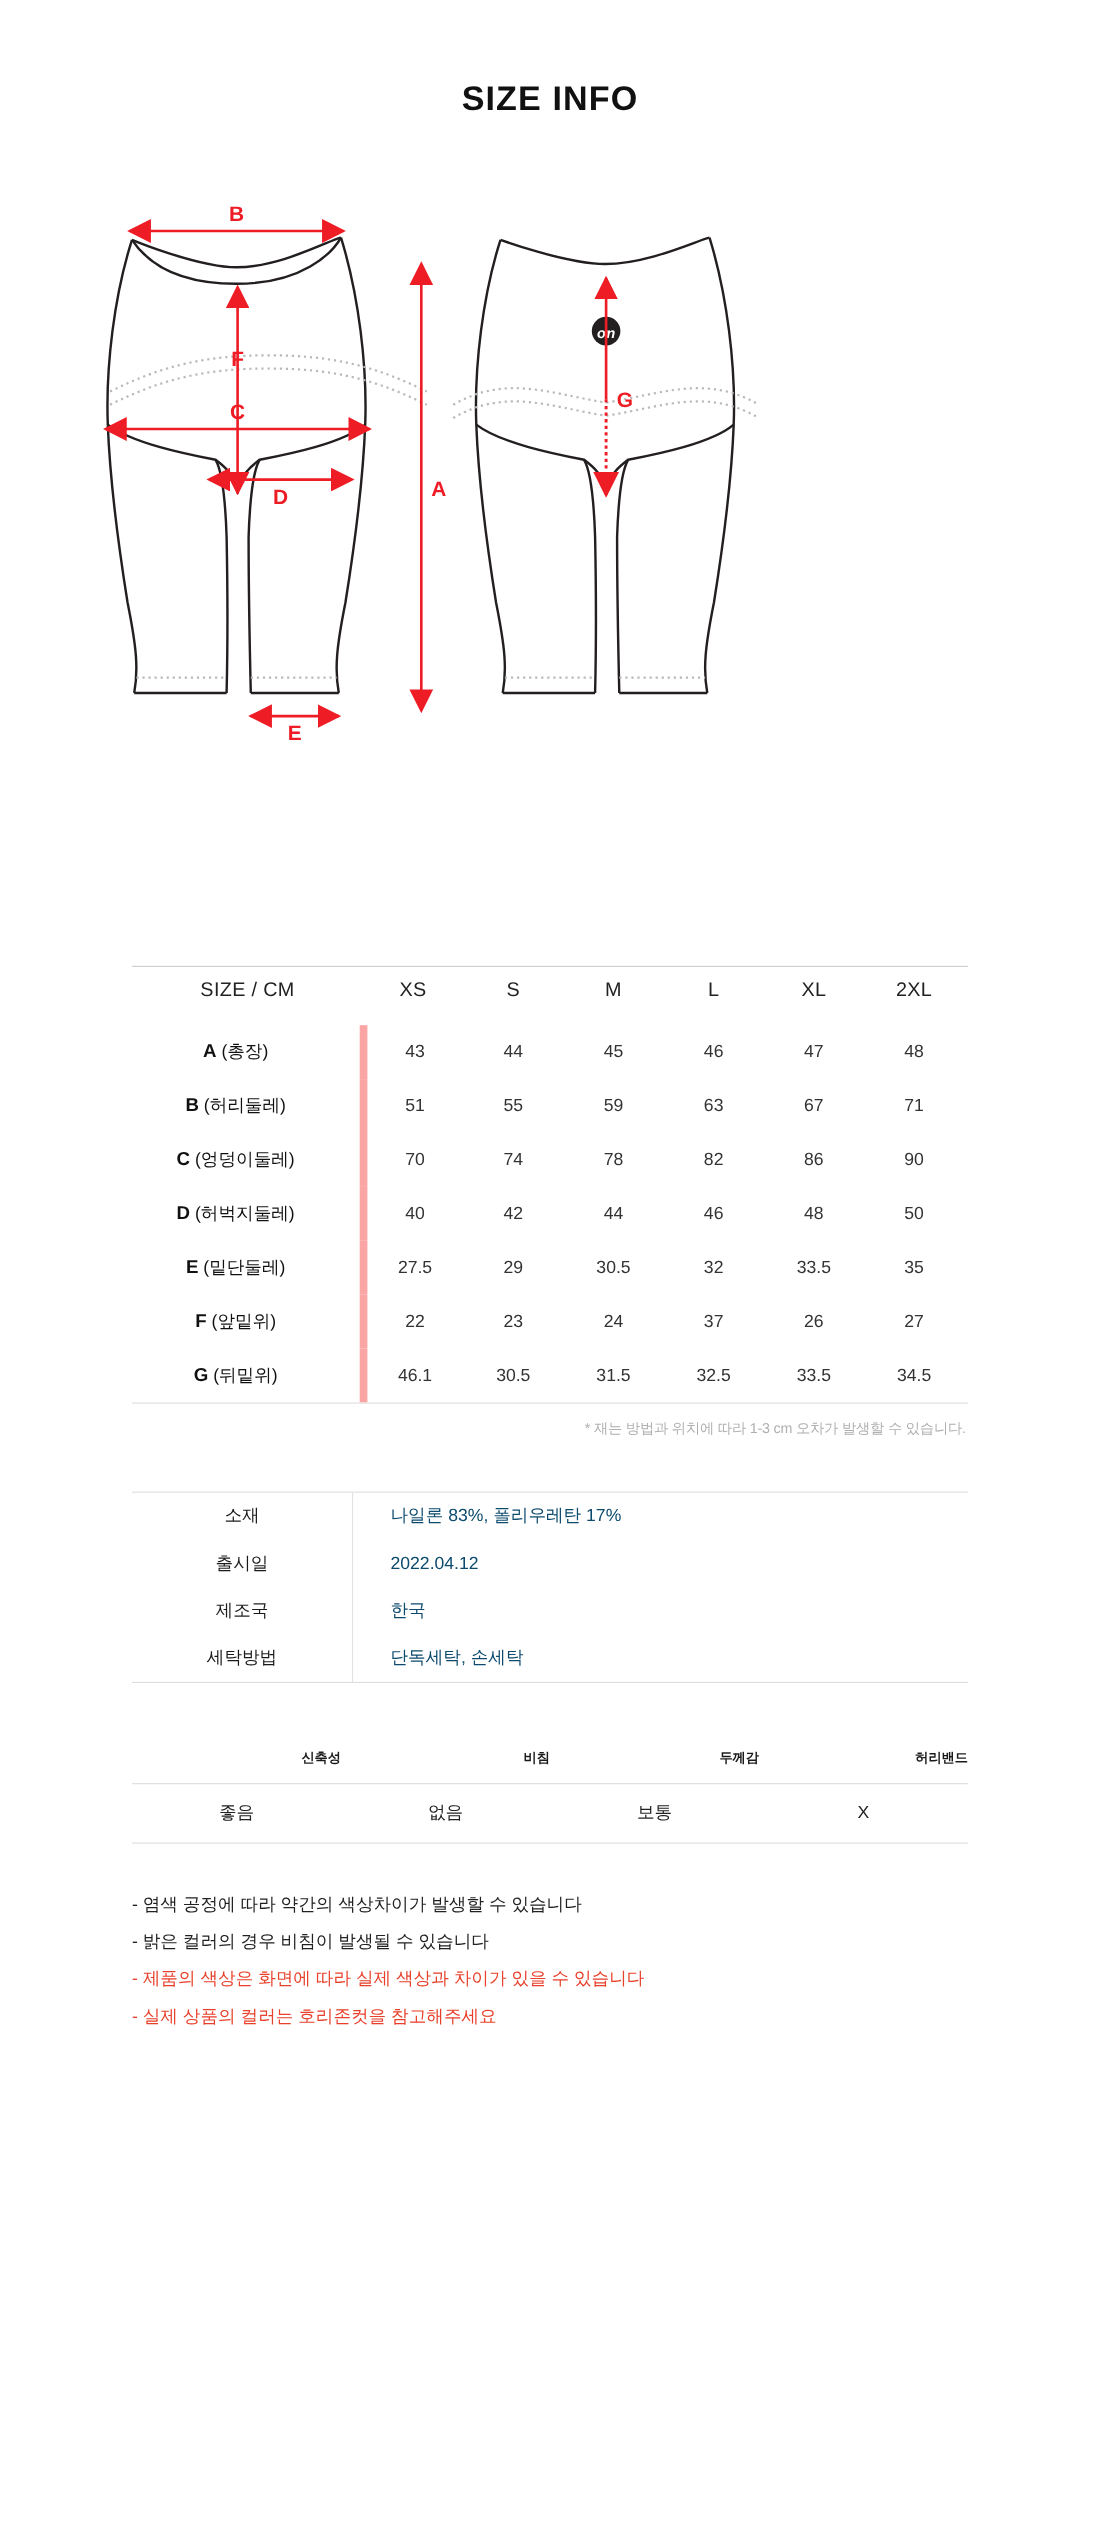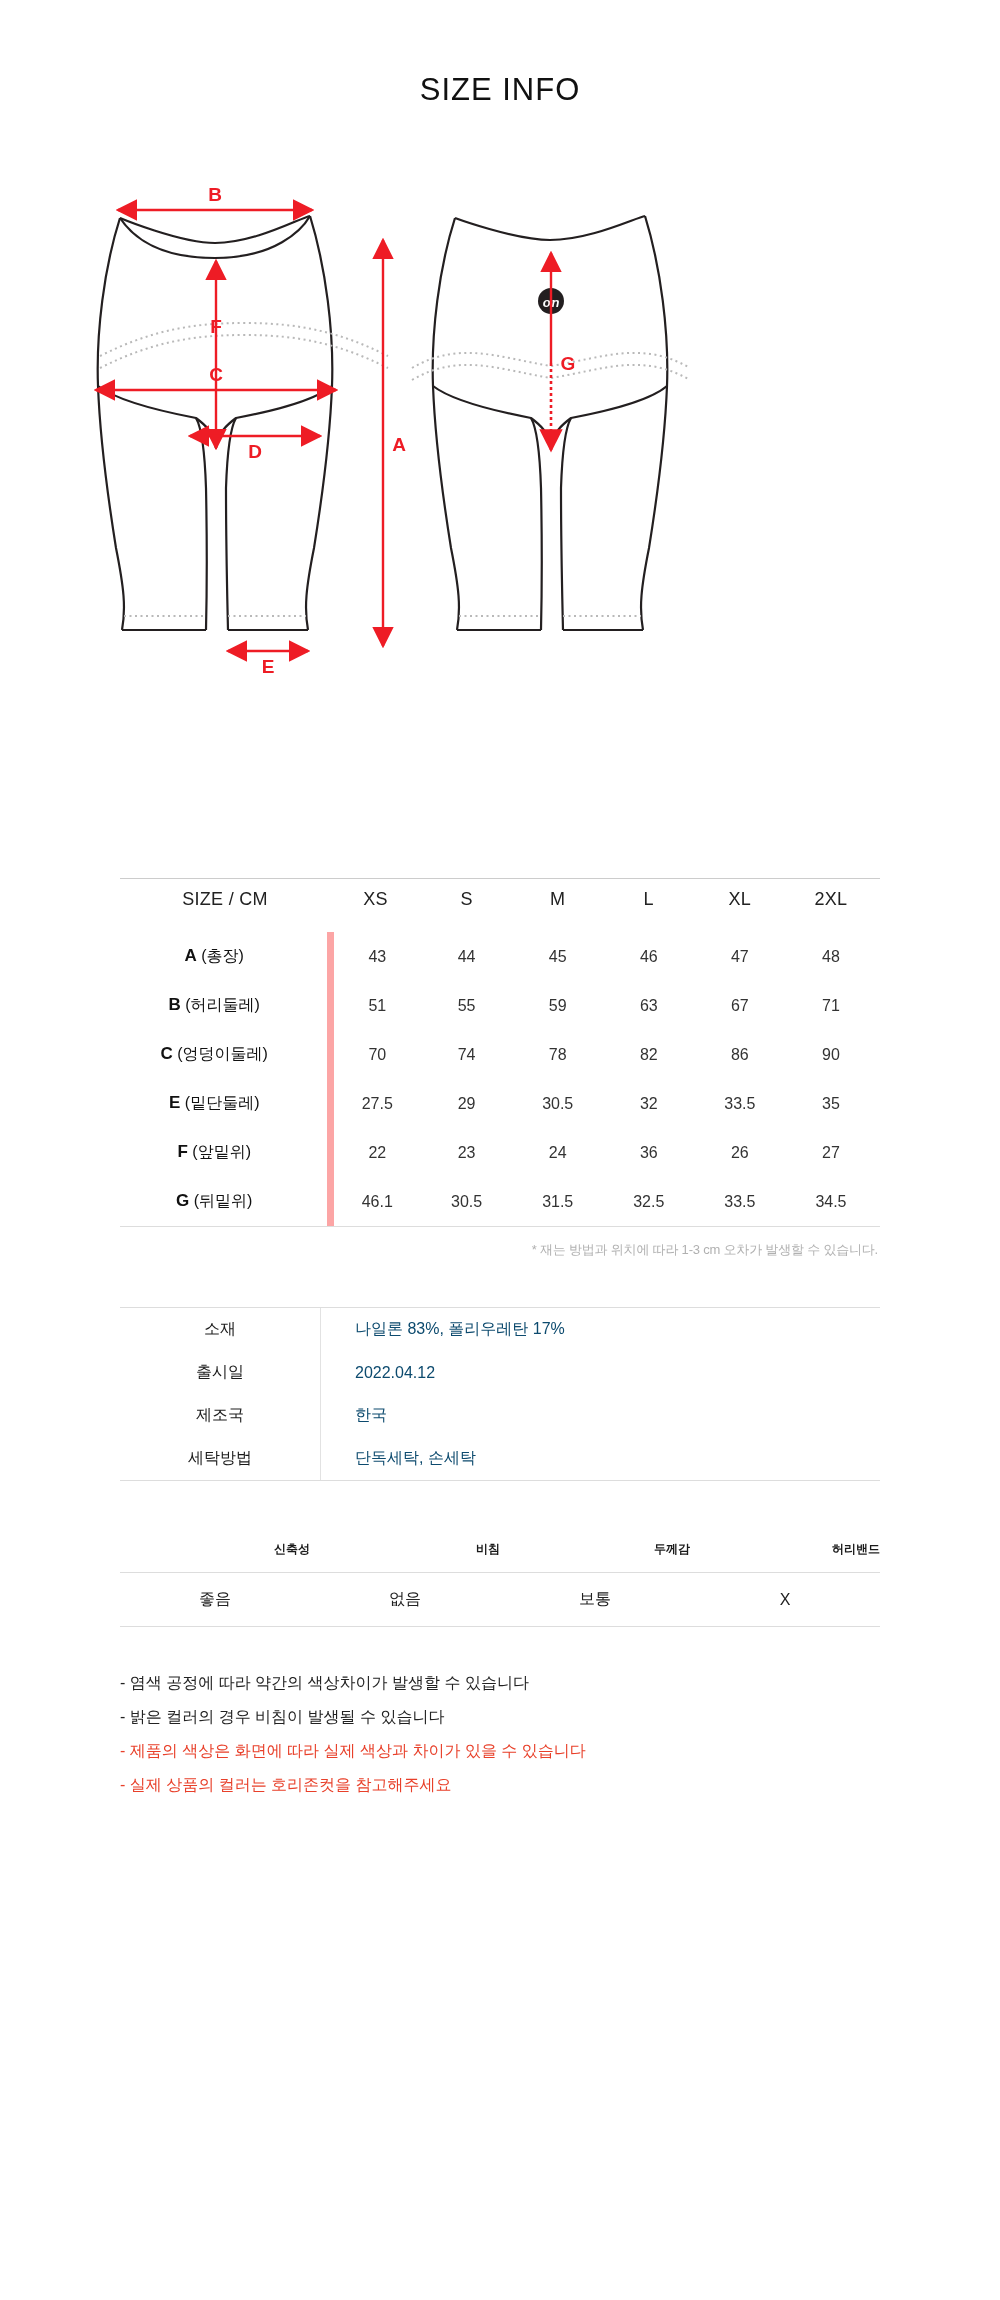--- a/index.html
+++ b/index.html
@@ -18,21 +18,21 @@
     width: 1000px;
     height: 2300px;
     position: relative;
     box-sizing: border-box;
   }
 
   
   .title {
     text-align: center;
     font-size: 31px;
-    font-weight: normal;
+    font-weight: bold;
     letter-spacing: 1px;
     padding-top: 72px;
     color: #111;
   }
 
   
   .diagram-wrap {
     width: 1000px;
     height: 740px;
     position: relative;
@@ -305,34 +305,43 @@
         <tr>
           <td class="rowlabel"><b>C</b> <span>(엉덩이둘레)</span></td>
           <td>70</td>
           <td>74</td>
           <td>78</td>
           <td>82</td>
           <td>86</td>
           <td>90</td>
         </tr>
         <tr>
+          <td class="rowlabel"><b>D</b> <span>(허벅지둘레)</span></td>
+          <td>40</td>
+          <td>42</td>
+          <td>44</td>
+          <td>46</td>
+          <td>48</td>
+          <td>50</td>
+        </tr>
+        <tr>
           <td class="rowlabel"><b>E</b> <span>(밑단둘레)</span></td>
           <td>27.5</td>
           <td>29</td>
           <td>30.5</td>
           <td>32</td>
           <td>33.5</td>
           <td>35</td>
         </tr>
         <tr>
           <td class="rowlabel"><b>F</b> <span>(앞밑위)</span></td>
           <td>22</td>
           <td>23</td>
           <td>24</td>
-          <td>36</td>
+          <td>37</td>
           <td>26</td>
           <td>27</td>
         </tr>
         <tr>
           <td class="rowlabel"><b>G</b> <span>(뒤밑위)</span></td>
           <td>46.1</td>
           <td>30.5</td>
           <td>31.5</td>
           <td>32.5</td>
           <td>33.5</td>

